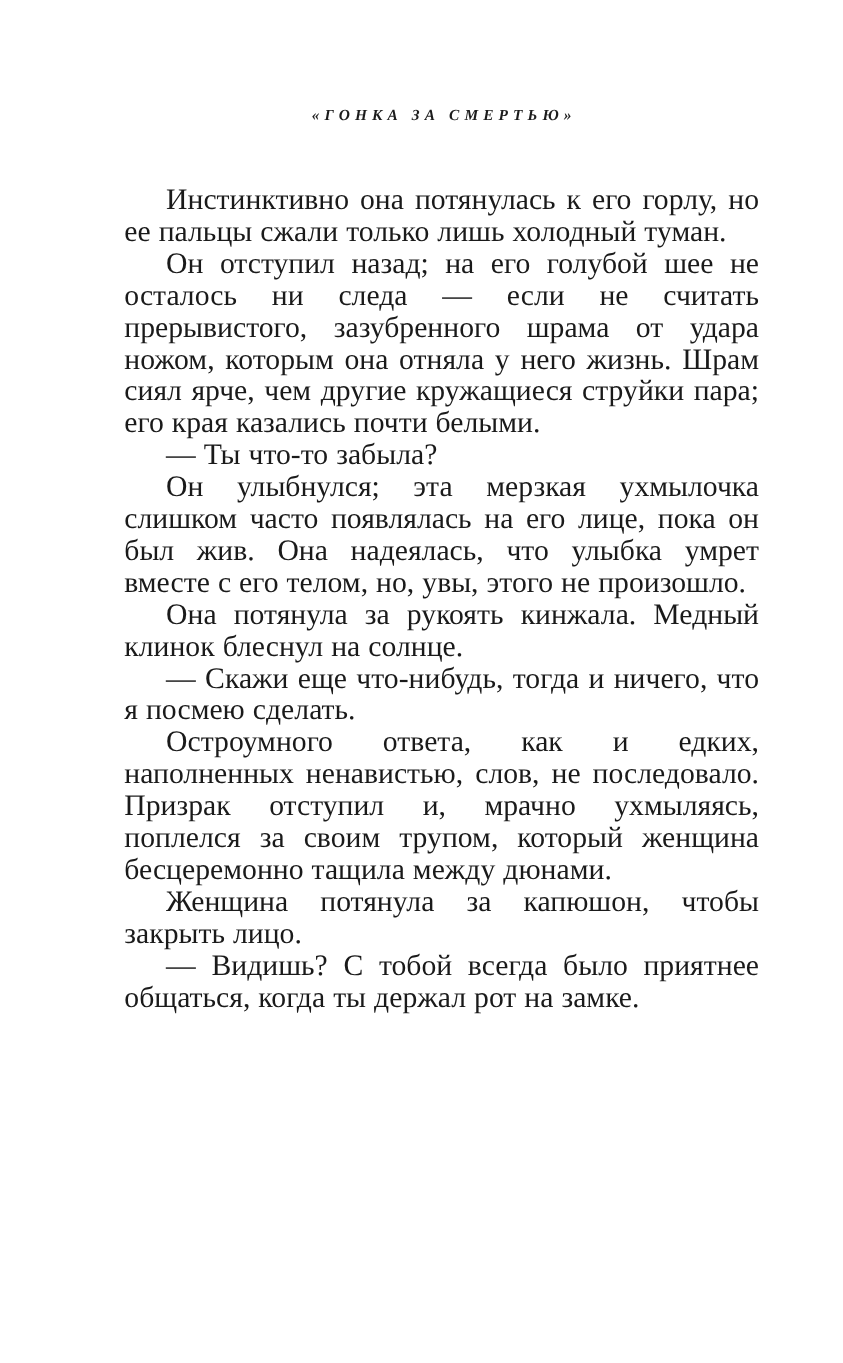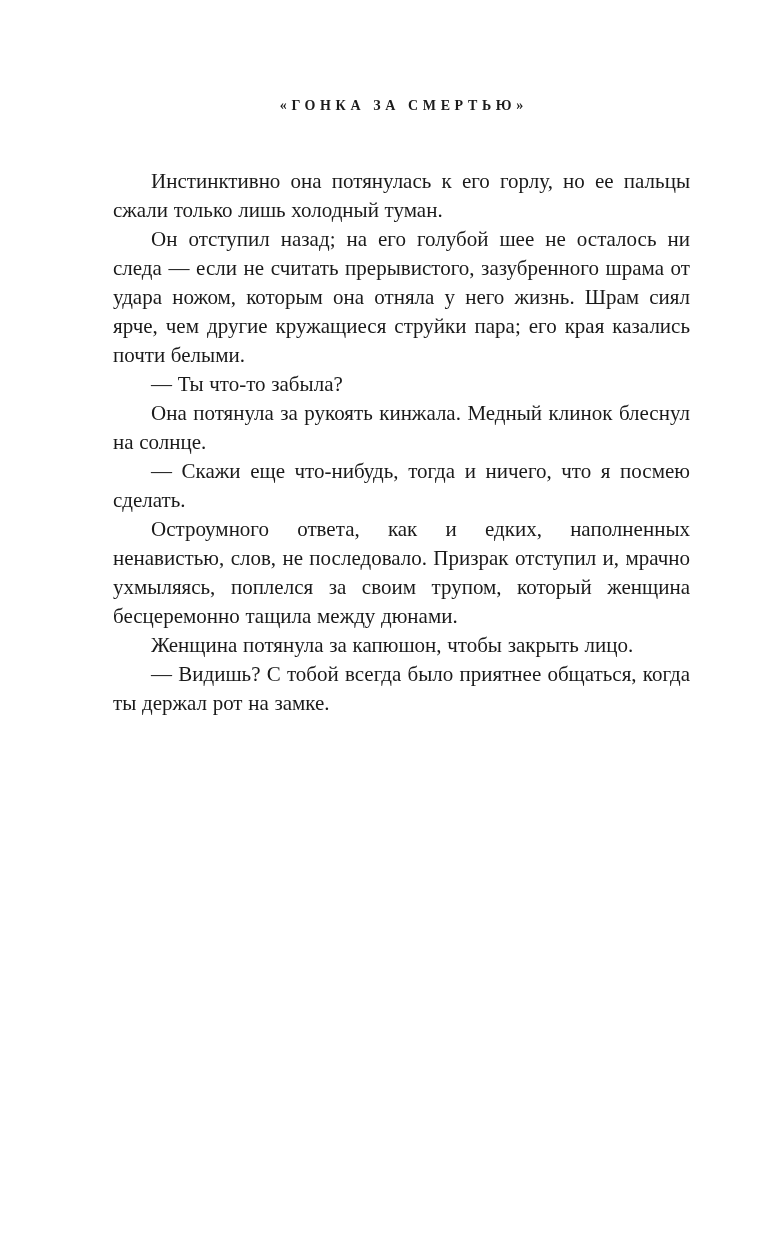--- a/index.html
+++ b/index.html
@@ -20,41 +20,43 @@
   }
   .running-head {
     text-align: center;
     font-size: 14px;
     font-weight: 700;
     letter-spacing: 0.33em;
     text-indent: 0.33em; 
     margin: 0 0 53px 0;
     white-space: nowrap;
     color: #1c1c1c;
+    font-style: italic;
   }
   .body-text p {
     margin: 0;
-    font-size: 21px;
+    font-size: 27px;
     line-height: 29px;
     text-align: justify;
     text-indent: 38px;
     hyphens: auto;
     -webkit-hyphens: auto;
     word-spacing: 0.02em;
   }
 </style>
 </head>
 <body>
 
 <div class="page">
   <div class="running-head">«ГОНКА ЗА СМЕРТЬЮ»</div>
 
   <div class="body-text">
     <p>Инстинктивно она потянулась к его горлу, но ее пальцы сжали только лишь холодный туман.</p>
     <p>Он отступил назад; на его голубой шее не осталось ни следа — если не считать прерывистого, зазубренного шрама от удара ножом, которым она отняла у него жизнь. Шрам сиял ярче, чем другие кружащиеся струйки пара; его края казались почти белыми.</p>
     <p>— Ты что-то забыла?</p>
+    <p>Он улыбнулся; эта мерзкая ухмылочка слишком часто появлялась на его лице, пока он был жив. Она надеялась, что улыбка умрет вместе с его телом, но, увы, этого не произошло.</p>
     <p>Она потянула за рукоять кинжала. Медный клинок блеснул на солнце.</p>
     <p>— Скажи еще что-нибудь, тогда и ничего, что я посмею сделать.</p>
     <p>Остроумного ответа, как и едких, наполненных ненавистью, слов, не последовало. Призрак отступил и, мрачно ухмыляясь, поплелся за своим трупом, который женщина бесцеремонно тащила между дюнами.</p>
     <p>Женщина потянула за капюшон, чтобы закрыть лицо.</p>
     <p>— Видишь? С тобой всегда было приятнее общаться, когда ты держал рот на замке.</p>
   </div>
 </div>
 
 </body></html>

